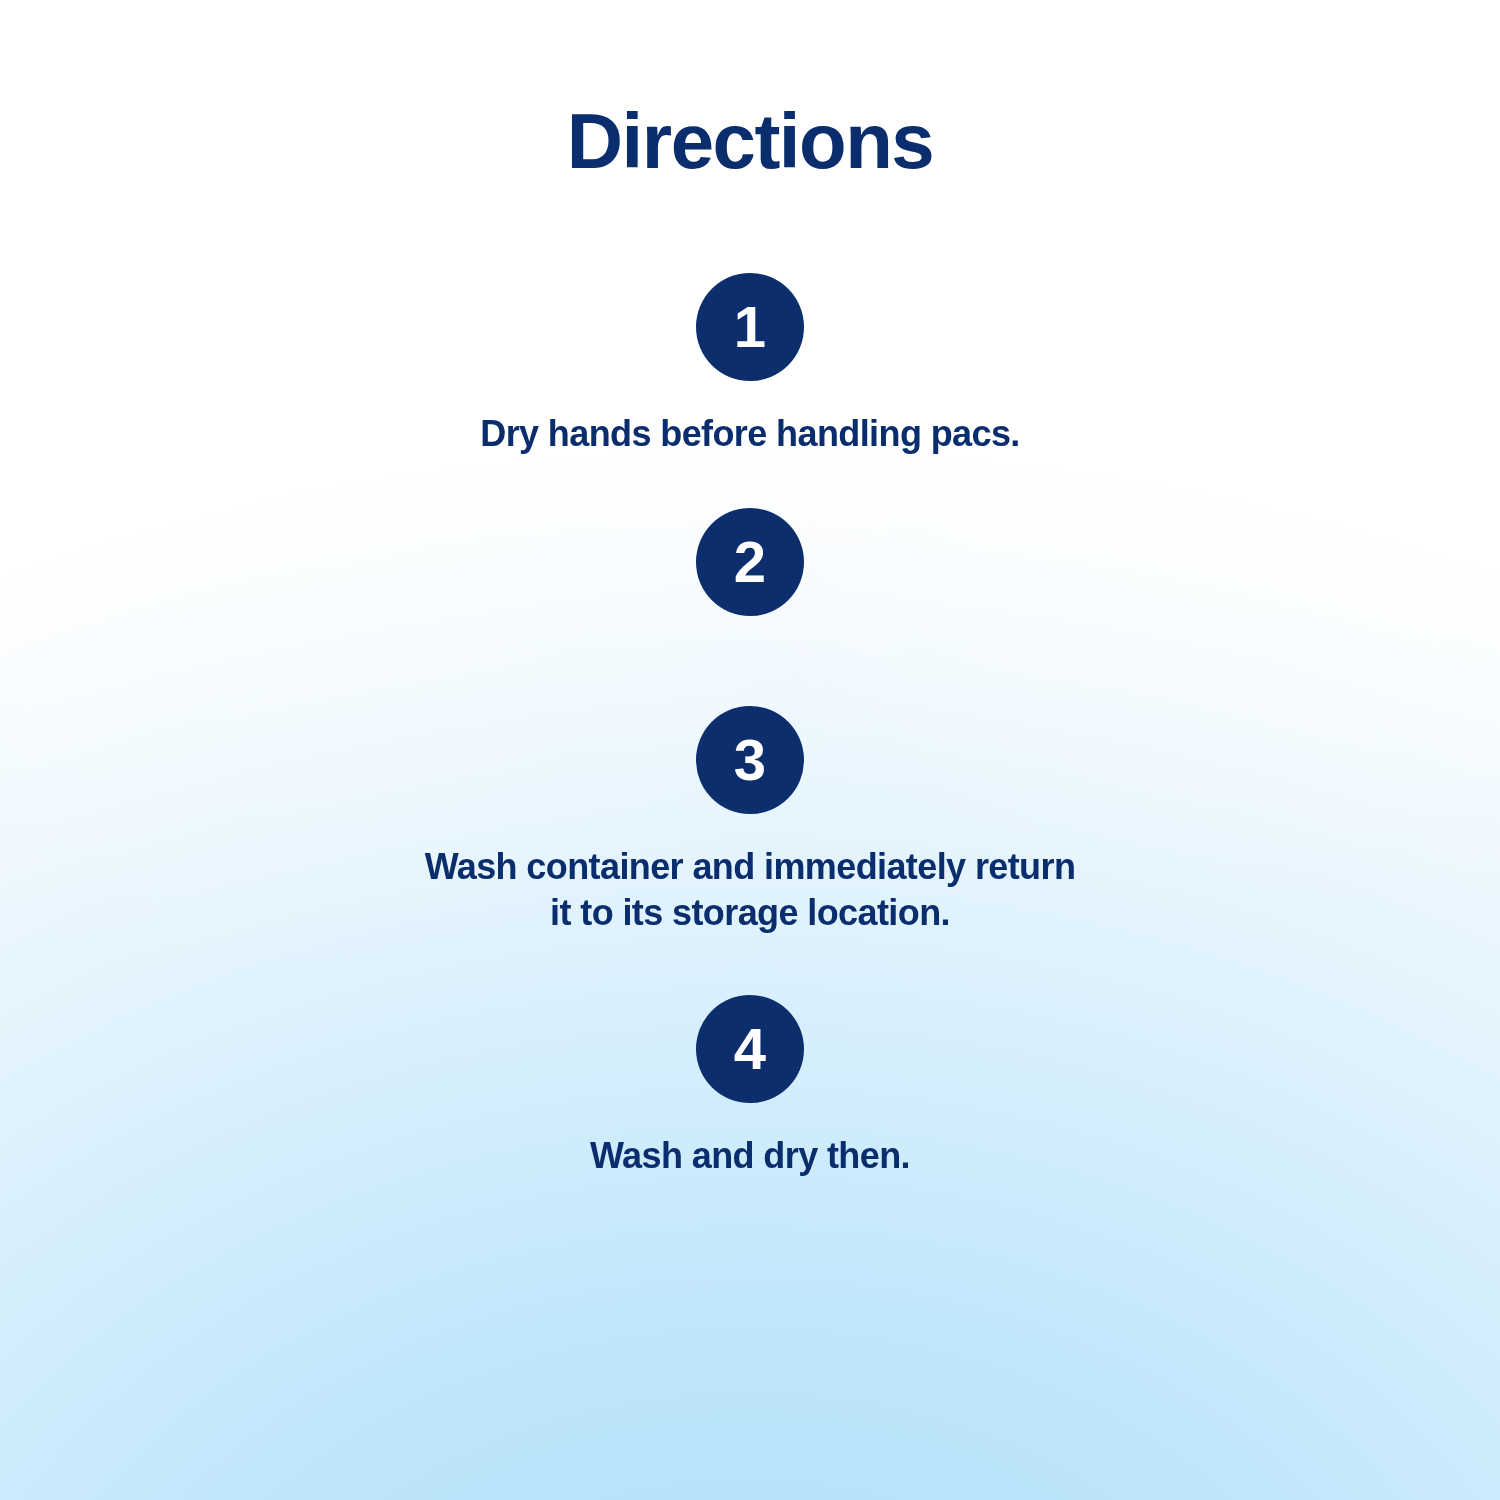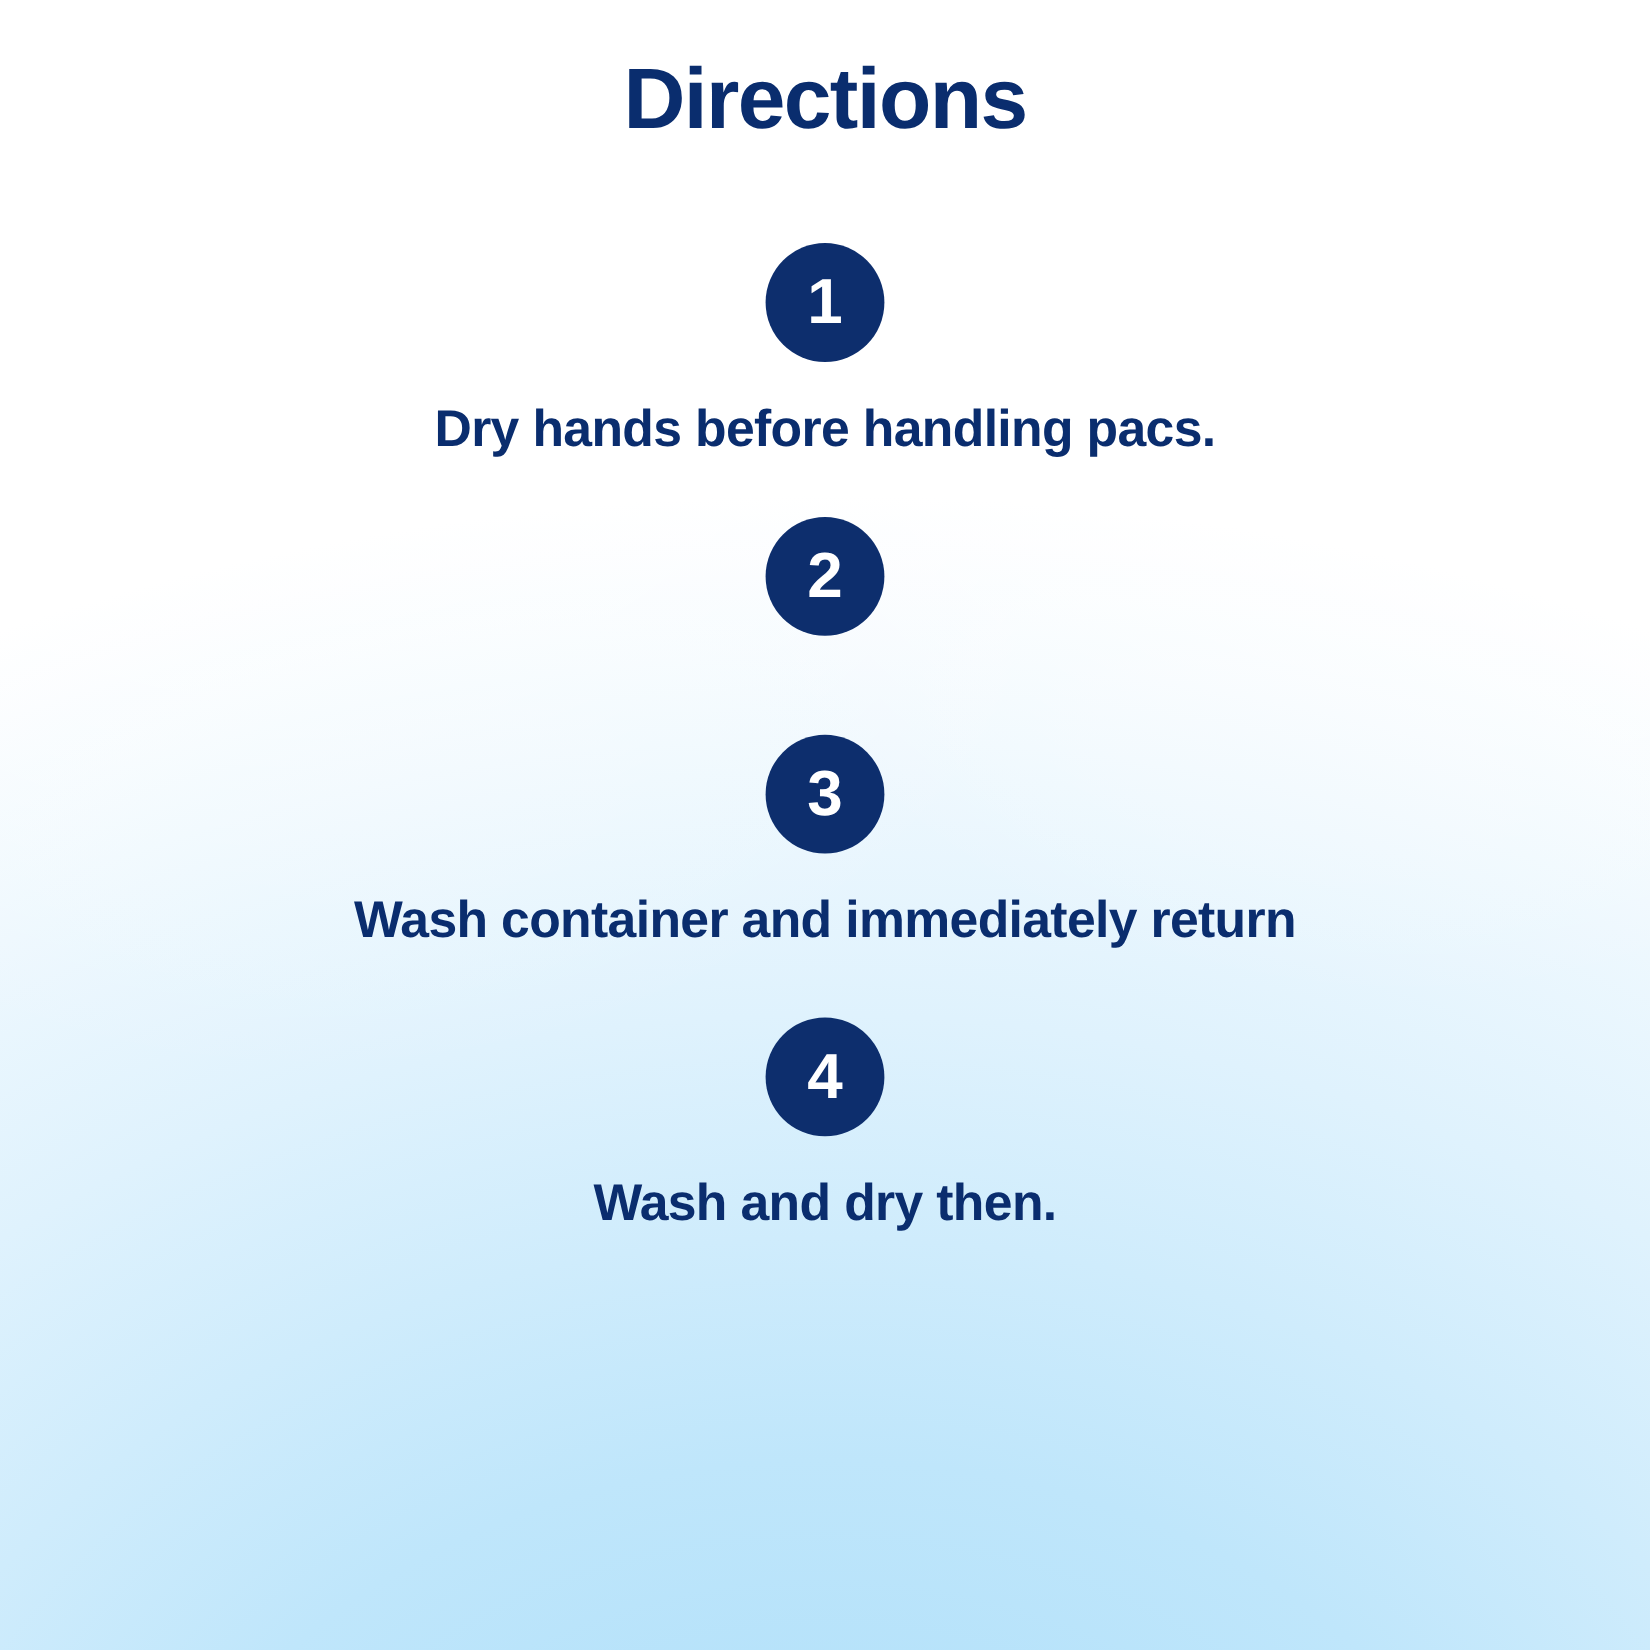--- a/index.html
+++ b/index.html
@@ -18,21 +18,21 @@
     height: 1500px;
     box-sizing: border-box;
     background:
       radial-gradient(circle at 86% 8%, rgba(255,255,255,0.98) 0%, rgba(255,255,255,0.55) 18%, rgba(255,255,255,0) 42%),
       radial-gradient(circle at 18% 6%, rgba(255,255,255,0.95) 0%, rgba(255,255,255,0.35) 22%, rgba(255,255,255,0) 48%),
       radial-gradient(ellipse 120% 90% at 50% 120%, #a9ddf9 0%, #bfe6fb 35%, #dff2fd 65%, #ffffff 100%),
       linear-gradient(160deg, #ffffff 0%, #e8f6fe 30%, #bfe6fb 70%, #a7dcf8 100%);
     display: flex;
     flex-direction: column;
     align-items: center;
-    padding-top: 44px;
+    padding-top: 96px;
   }
   .title {
     font-size: 78px;
     font-weight: 800;
     color: #0a2d6e;
     letter-spacing: -1.5px;
     margin: 0 0 86px 0;
     text-align: center;
   }
   .steps {
@@ -56,21 +56,21 @@
     display: flex;
     align-items: center;
     justify-content: center;
     font-size: 58px;
     font-weight: 800;
     line-height: 1;
     margin-bottom: 30px;
   }
   .step-text {
     color: #0a2d6e;
-    font-size: 47px;
+    font-size: 36px;
     font-weight: 800;
     line-height: 1.26;
     text-align: center;
     max-width: 1240px;
     letter-spacing: -0.6px;
     margin: 0;
     padding: 0 30px;
     box-sizing: border-box;
   }
   .step-1 .badge { margin-top: 0; }
@@ -94,20 +94,21 @@
     </div>
 
     <div class="step step-2">
       <div class="badge">2</div>
     </div>
 
     <div class="step step-3">
       <div class="badge">3</div>
       <p class="step-text">
         <span>Wash container and immediately return</span><br>
+        <span>it to its storage location.</span>
       </p>
     </div>
 
     <div class="step step-4">
       <div class="badge">4</div>
       <p class="step-text">Wash and dry then.</p>
     </div>
 
   </div>
 </div>

